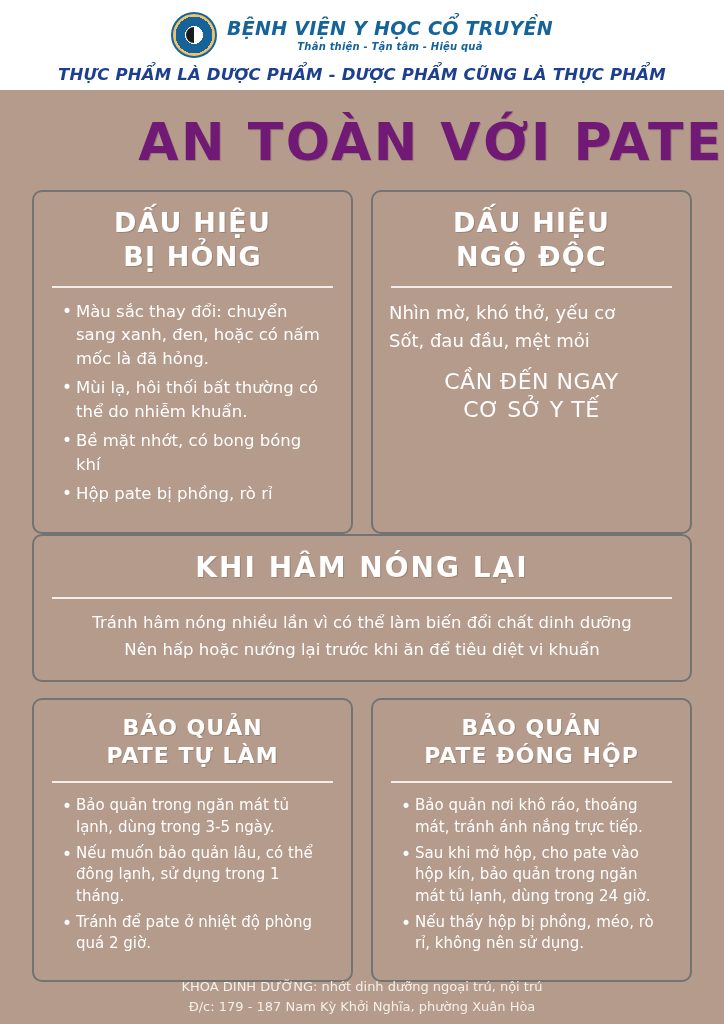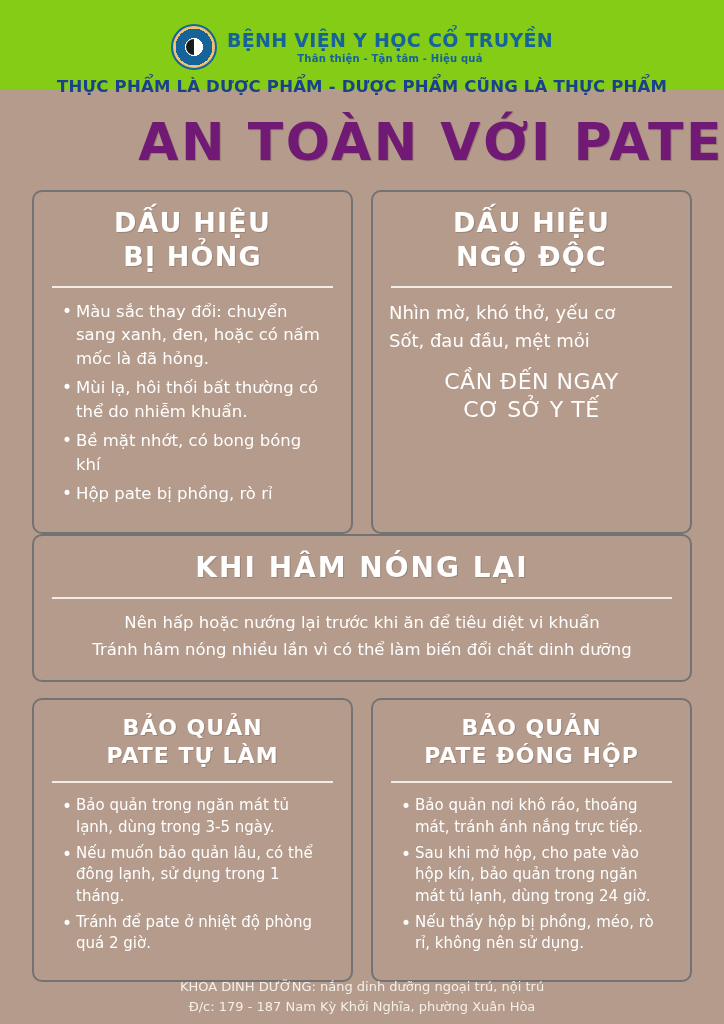--- a/index.html
+++ b/index.html
@@ -9,29 +9,30 @@
     font-family: "DejaVu Sans", sans-serif;
   }
   body {
     background: #b49b8c;
     overflow: hidden;
     position: relative;
   }
 
   
   .header {
-    background: #84cc16;
+    background: #ffffff;
     height: 90px;
     width: 100%;
     position: relative;
     display: flex;
     flex-direction: column;
     align-items: center;
     justify-content: flex-start;
-    padding-top: 24px;
+    padding-top: 12px;
+    font-style: italic;
   }
   .header-top {
     display: flex;
     align-items: center;
     justify-content: center;
     gap: 10px;
   }
   .logo {
     width: 46px;
     height: 46px;
@@ -227,22 +228,22 @@
         <div>CƠ SỞ Y TẾ</div>
       </div>
     </div>
 
   </div>
 
   <div class="card reheat">
     <div class="card-title">KHI HÂM NÓNG LẠI</div>
     <hr class="divider">
     <div class="plain-lines">
+      <p>Tránh hâm nóng nhiều lần vì có thể làm biến đổi chất dinh dưỡng</p>
       <p>Nên hấp hoặc nướng lại trước khi ăn để tiêu diệt vi khuẩn</p>
-      <p>Tránh hâm nóng nhiều lần vì có thể làm biến đổi chất dinh dưỡng</p>
     </div>
   </div>
 
   <div class="row bottom-row">
 
     <div class="card">
       <div class="card-title small">
         <div>BẢO QUẢN</div>
         <div>PATE TỰ LÀM</div>
       </div>
@@ -264,15 +265,15 @@
         <li>Bảo quản nơi khô ráo, thoáng mát, tránh ánh nắng trực tiếp.</li>
         <li>Sau khi mở hộp, cho pate vào hộp kín, bảo quản trong ngăn mát tủ lạnh, dùng trong 24 giờ.</li>
         <li>Nếu thấy hộp bị phồng, méo, rò rỉ, không nên sử dụng.</li>
       </ul>
     </div>
 
   </div>
 </div>
 
 <div class="footer">
-  <div>KHOA DINH DƯỠNG: nắng dinh dưỡng ngoại trú, nội trú</div>
+  <div>KHOA DINH DƯỠNG: nhớt dinh dưỡng ngoại trú, nội trú</div>
   <div>Đ/c: 179 - 187 Nam Kỳ Khởi Nghĩa, phường Xuân Hòa</div>
 </div>
 
 </body></html>

